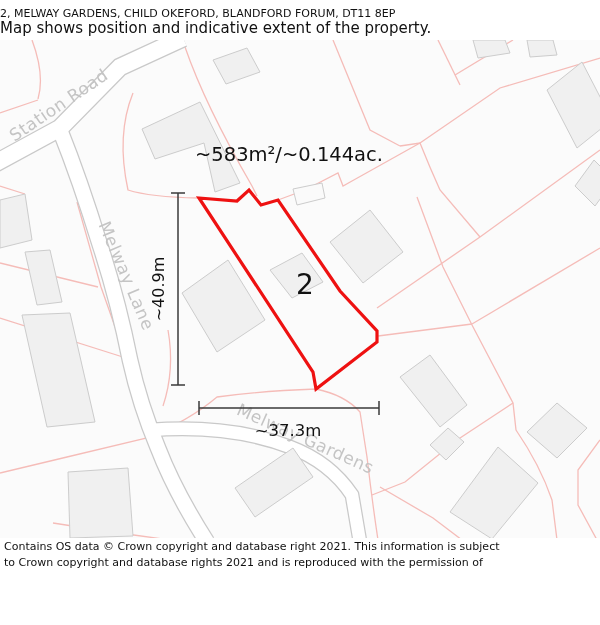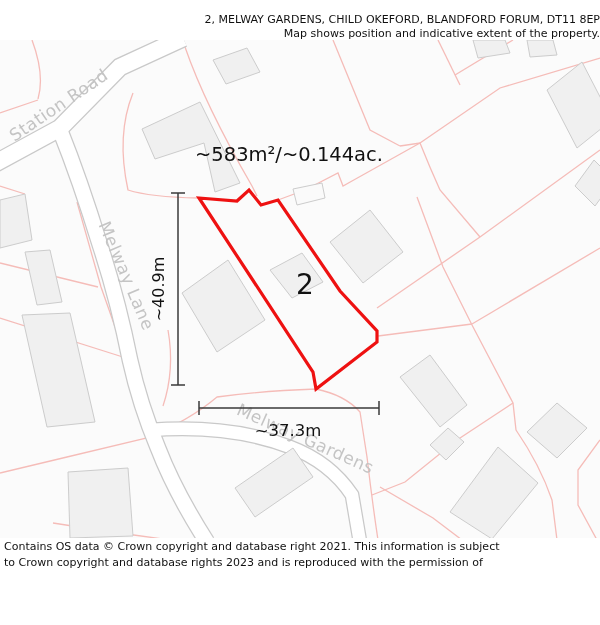--- a/index.html
+++ b/index.html
@@ -8,23 +8,23 @@
     --road-edge:#c9c9c9;
     --building-fill:#f0f0f0;
     --building-edge:#cccccc;
     --road-label:#c4c4c4;
     --measure:#3a3a3a;
     --text:#111111;
   }
   html,body{margin:0;padding:0;}
   body{font-family:"DejaVu Sans","Liberation Sans",sans-serif;background:#ffffff;}
   #stage{position:relative;width:600px;height:625px;background:#ffffff;overflow:hidden;}
-  .hdr{position:absolute;top:6px;left:0;width:600px;height:40px;text-align:right;color:var(--text);}
+  .hdr{position:absolute;top:0;left:0;width:600px;height:40px;text-align:left;color:var(--text);}
   .hdr .l1{margin-top:7px;font-size:11px;line-height:14px;}
-  .hdr .l2{font-size:11px;line-height:14px;}
+  .hdr .l2{font-size:15px;line-height:14px;}
   .map{position:absolute;top:40px;left:0;width:600px;height:498px;background:#fbfbfb;}
   .ftr{position:absolute;top:539px;left:0;width:596px;padding-left:4px;color:var(--text);}
   .ftr div{font-size:11px;line-height:16.4px;white-space:nowrap;}
   
   .parcel{fill:none;stroke:var(--parcel-line);stroke-width:1.3px;}
   .casing{fill:none;stroke:var(--road-edge);}
   .surface{fill:none;stroke:#ffffff;}
   .bld{fill:var(--building-fill);stroke:var(--building-edge);stroke-width:1px;}
   .bld-white{fill:#fafafa;stroke:var(--building-edge);stroke-width:1px;}
   .plot{fill:none;stroke:var(--plot-outline);stroke-width:3.2px;stroke-linejoin:miter;}
@@ -120,16 +120,16 @@
       <line class="meas" x1="379" y1="401" x2="379" y2="415"></line>
       <text class="maptxt" transform="rotate(-90 159 289) translate(159 294)" text-anchor="middle" font-size="16">~40.9m</text>
       <text class="maptxt" x="288" y="436" text-anchor="middle" font-size="16.5">~37.3m</text>
       <text class="maptxt" x="289" y="161" text-anchor="middle" font-size="19.5">~583m²/~0.144ac.</text>
       <text class="maptxt" x="305" y="294" text-anchor="middle" font-size="28" fill="#222">2</text>
     </g>
   </svg>
 
   <div class="ftr">
     <div>Contains OS data © Crown copyright and database right 2021. This information is subject</div>
-    <div>to Crown copyright and database rights 2023 and is reproduced with the permission of</div>
+    <div>to Crown copyright and database rights 2021 and is reproduced with the permission of</div>
   </div>
 
 </div>
 
 </body></html>

